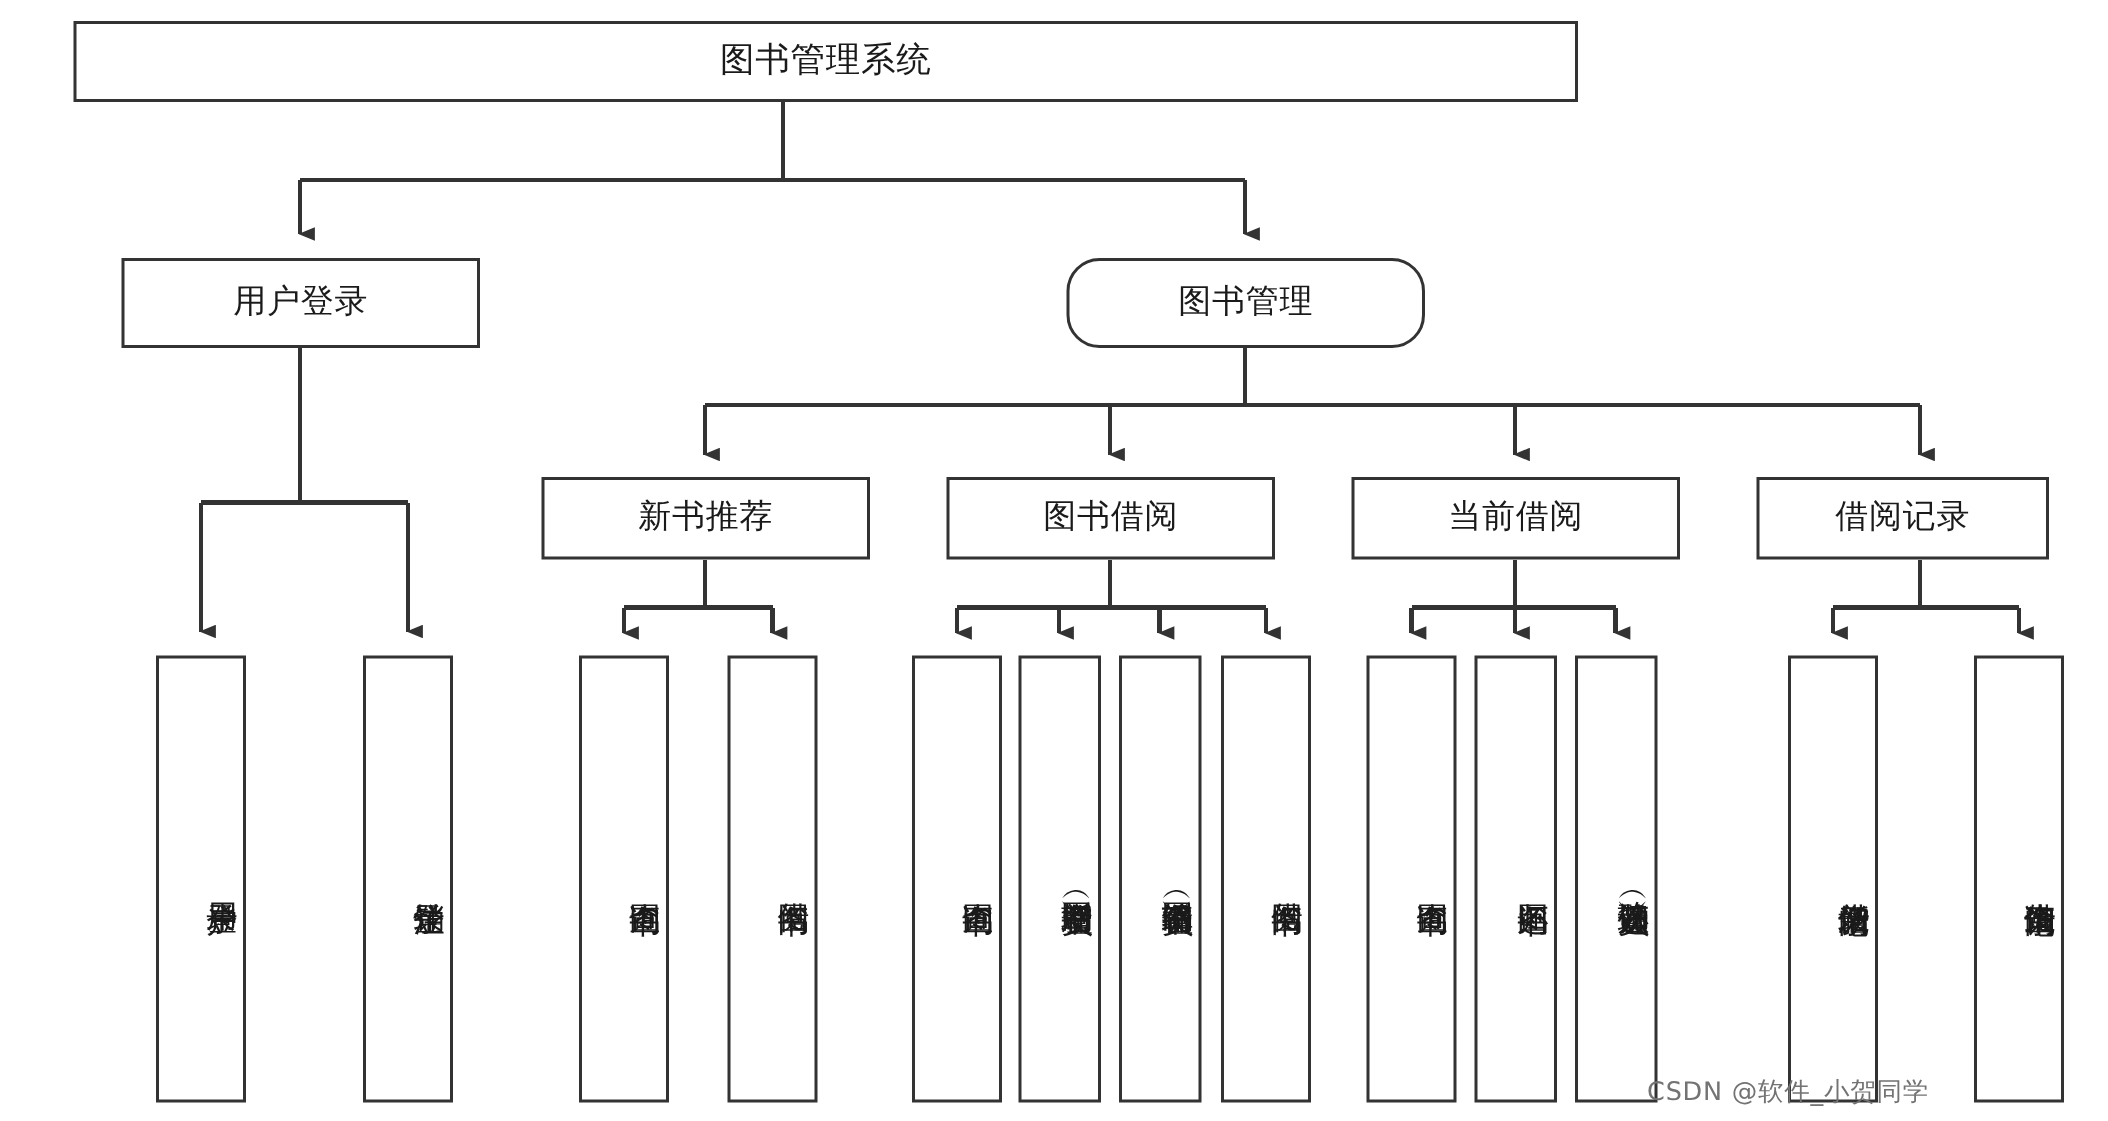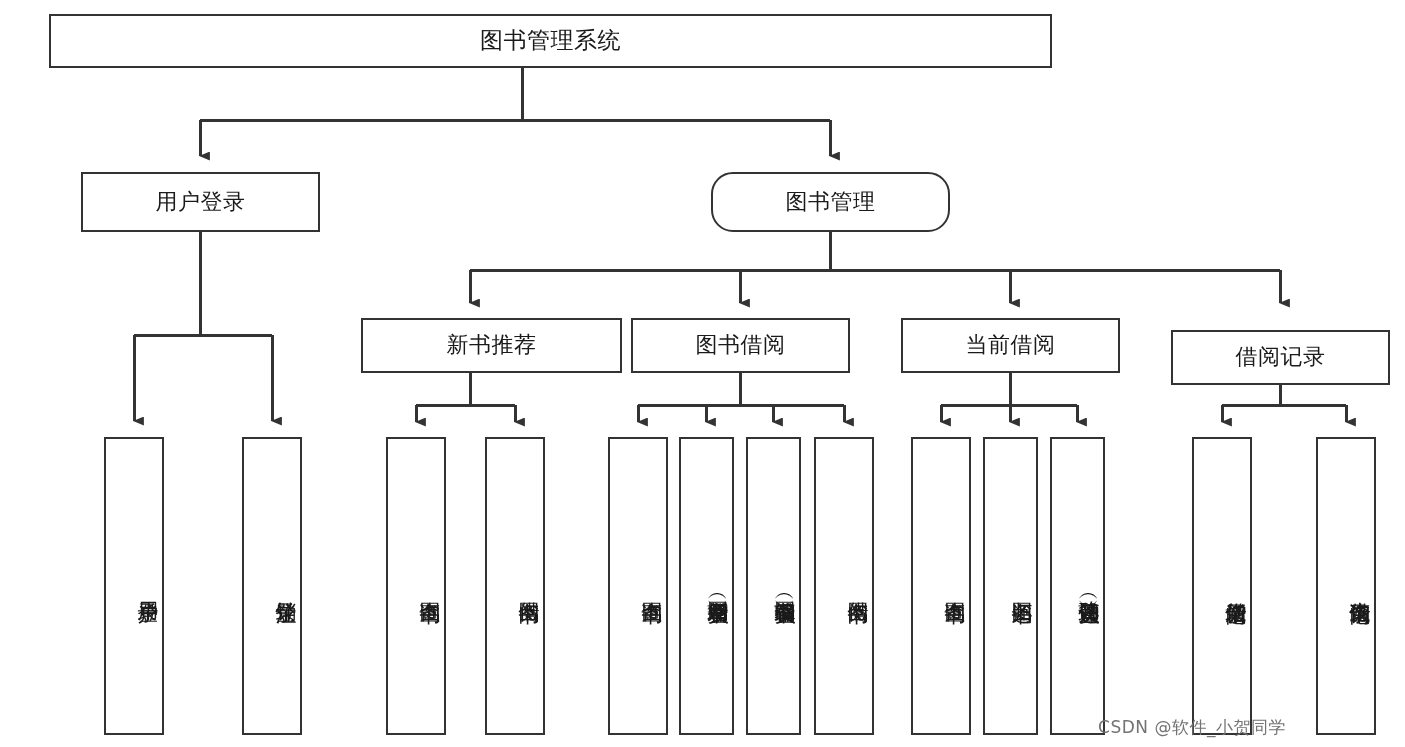--- a/index.html
+++ b/index.html
@@ -118,24 +118,24 @@
       <line x1="1222" y1="405" x2="1222" y2="422" marker-end="url(#arrow)"></line>
       <line x1="1346" y1="405" x2="1346" y2="422" marker-end="url(#arrow)"></line>
     </g>
   </svg>
 
   <div class="node horiz root" id="node-root" style="left: 21px; top: 14px; width: 1003px; height: 54px; margin-left: 28px;">图书管理系统</div>
 
   <div class="node horiz" id="node-l2-0" style="left: 81px; top: 172px; width: 239px; height: 60px;">用户登录</div>
   <div class="node horiz" id="node-l2-1" style="left: 711px; top: 172px; width: 239px; height: 60px; border-radius: 22px;">图书管理</div>
 
-  <div class="node horiz" id="node-l3-0" style="left: 361px; top: 318px; width: 261px; height: 55px;">新书推荐</div>
+  <div class="node horiz" id="node-l3-0" style="left: 361px; top: 318px; width: 219px; height: 55px;">新书推荐</div>
   <div class="node horiz" id="node-l3-2" style="left: 901px; top: 318px; width: 219px; height: 55px;">当前借阅</div>
   <div class="node horiz" id="node-l3-1" style="left: 631px; top: 318px; width: 219px; height: 55px;">图书借阅</div>
-  <div class="node horiz" id="node-l3-3" style="left: 1171px; top: 318px; width: 219px; height: 55px; margin-top: 12px;">借阅记录</div>
+  <div class="node horiz" id="node-l3-3" style="left: 1171px; top: 318px; width: 195px; height: 55px;">借阅记录</div>
 
   <div class="node vert" style="left: 104px; top: 437px; width: 60px; height: 298px; font-size: 21px;">用户登录</div>
   <div class="node vert" style="left: 242px; top: 437px; width: 60px; height: 298px; font-size: 21px;">注销登录</div>
   <div class="node vert" style="left: 386px; top: 437px; width: 60px; height: 298px; font-size: 21px;">查询图书</div>
   <div class="node vert" style="left: 485px; top: 437px; width: 60px; height: 298px; font-size: 21px;">借阅图书</div>
   <div class="node vert" style="left: 608px; top: 437px; width: 60px; height: 298px; font-size: 21px;">查询图书</div>
   <div class="node vert" style="left: 679px; top: 437px; width: 55px; height: 298px; font-size: 21px;">新增图书（管理员）</div>
   <div class="node vert" style="left: 746px; top: 437px; width: 55px; height: 298px; font-size: 21px;">编辑图书（管理员）</div>
   <div class="node vert" style="left: 814px; top: 437px; width: 60px; height: 298px; font-size: 21px;">借阅图书</div>
   <div class="node vert" style="left: 911px; top: 437px; width: 60px; height: 298px; font-size: 21px;">查询图书</div>

